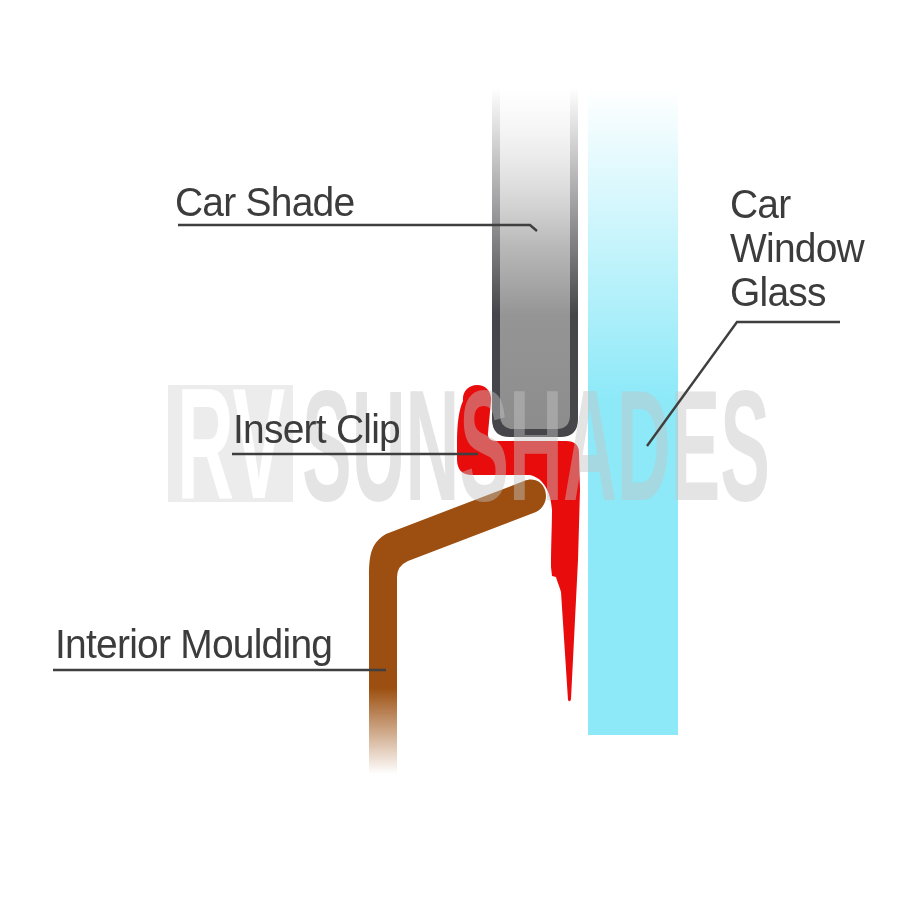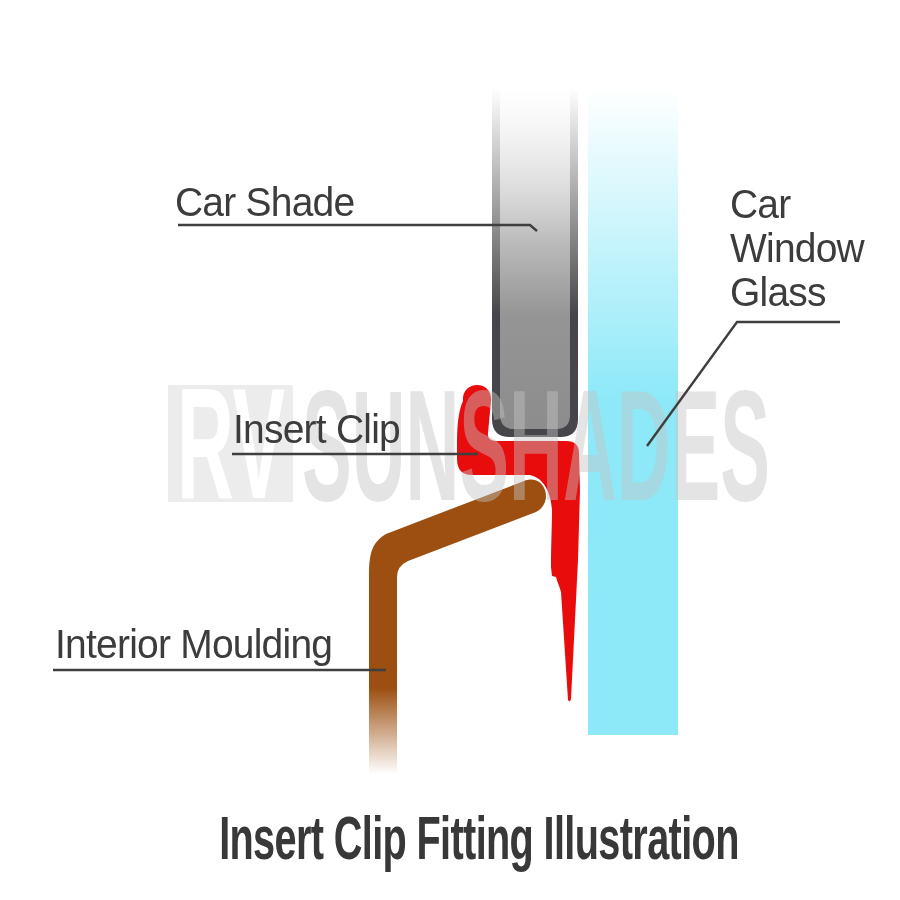--- a/index.html
+++ b/index.html
@@ -122,17 +122,14 @@
   <div class="lbl lbl-window">
     <div>Car</div>
     <div>Window</div>
     <div>Glass</div>
   </div>
 
   <div class="lbl lbl-insert-clip">Insert Clip</div>
 
   <div class="lbl lbl-moulding">Interior Moulding</div>
 
-  <div class="title-wrap">
-    <span class="title">Insert Clip Fitting Illustration</span>
-  </div>
 
 </div>
 
 </body></html>

